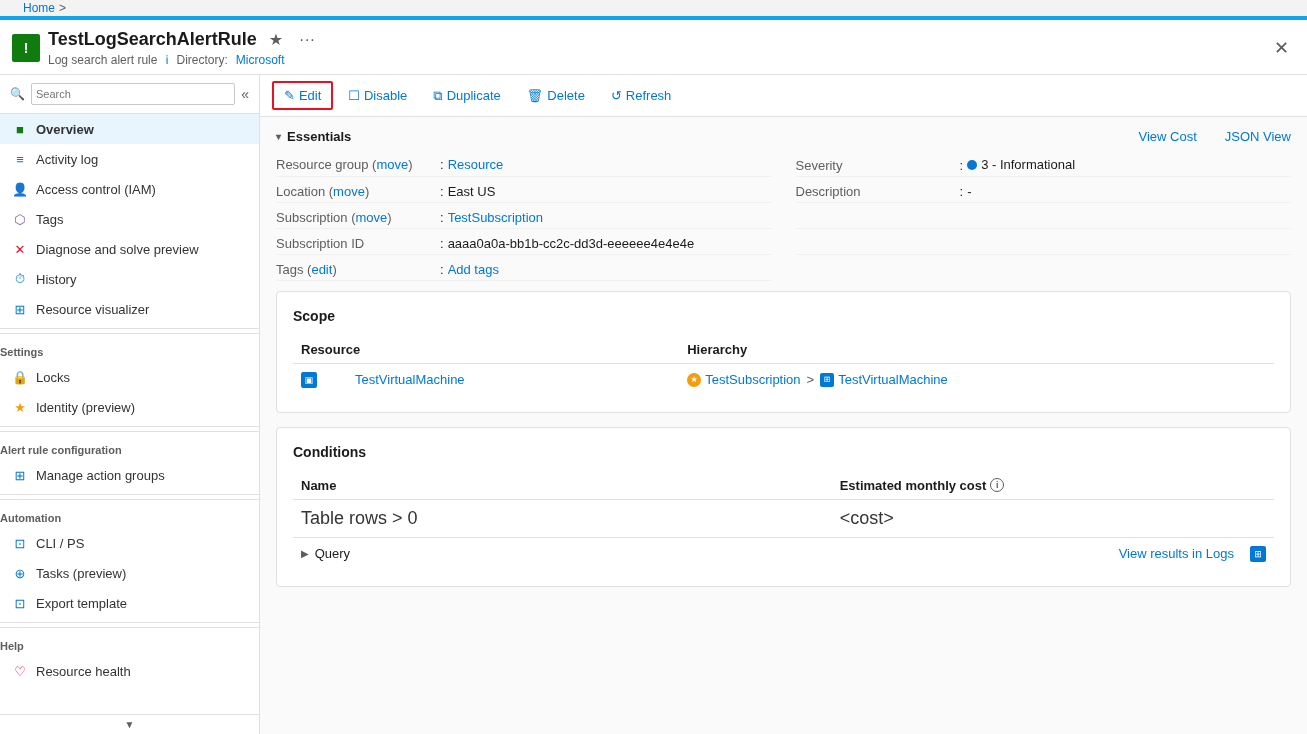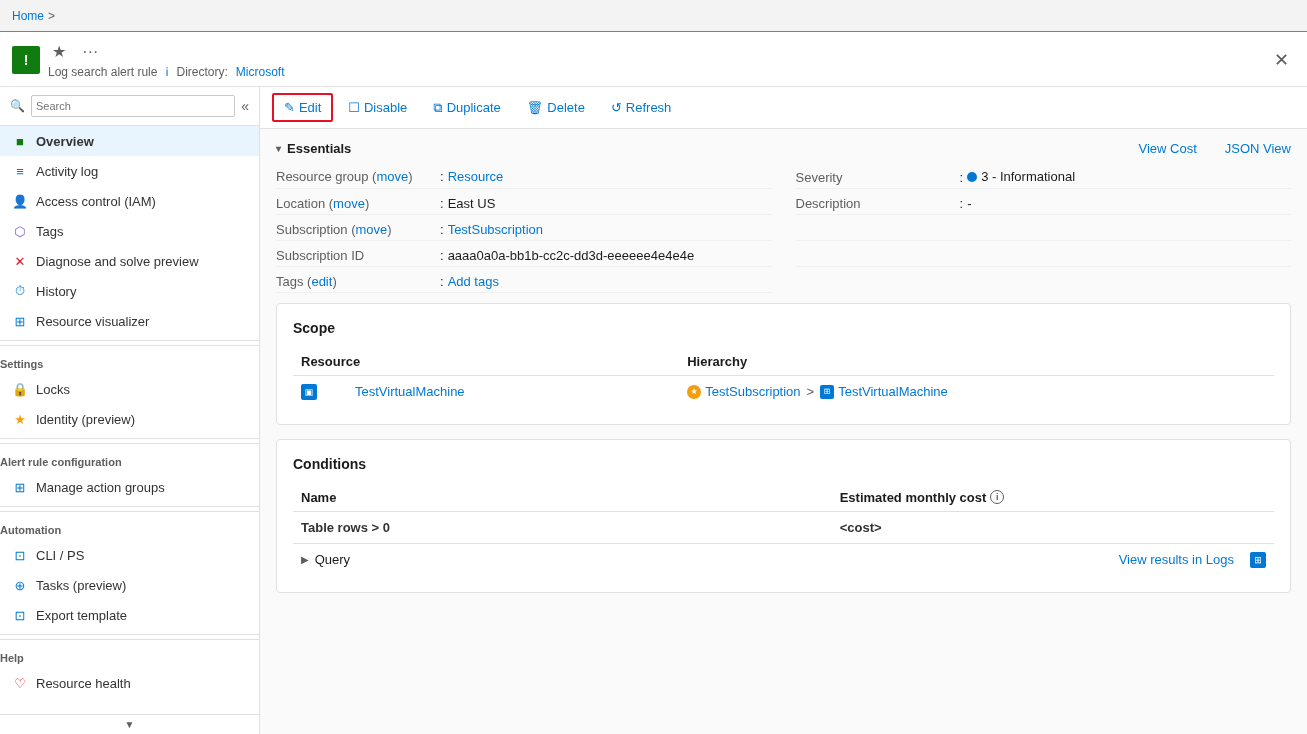--- a/index.html
+++ b/index.html
@@ -1,21 +1,21 @@
 <!DOCTYPE html>
 <html><head>
   <meta charset="utf-8">
   <style>
     * { box-sizing: border-box; margin: 0; padding: 0; }
     body { font-family: 'Segoe UI', Arial, sans-serif; font-size: 13px; color: #333; background: #f3f3f3; height: 734px; overflow: hidden; }
 
     .app-shell { display: flex; flex-direction: column; height: 734px; background: #fff; }
 
     
-    .breadcrumb-bar { height: 32px; background: #f3f3f3; display: flex; align-items: center; padding: 0 12px; font-size: 12px; color: #605e5c; border-bottom: 1px solid #0ea5e9; }
+    .breadcrumb-bar { height: 20px; background: #f3f3f3; display: flex; align-items: center; padding: 0 23px; font-size: 12px; color: #605e5c; border-bottom: 4px solid #0ea5e9; }
     .breadcrumb-bar a { color: #0078d4; text-decoration: none; }
     .breadcrumb-bar .sep { margin: 0 4px; color: #605e5c; }
 
     
     .resource-header { display: flex; align-items: center; padding: 8px 12px 6px; background: #fff; border-bottom: 1px solid #e0e0e0; position: relative; }
     .resource-icon { width: 28px; height: 28px; background: #107c10; border-radius: 2px; display: flex; align-items: center; justify-content: center; color: #fff; font-size: 14px; font-weight: bold; margin-right: 8px; flex-shrink: 0; }
     .resource-title-block { flex: 1; }
     .resource-title { font-size: 18px; font-weight: 600; color: #1b1b1b; line-height: 1.2; }
     .resource-subtitle { font-size: 12px; color: #605e5c; display: flex; align-items: center; gap: 8px; }
     .resource-subtitle .info-icon { color: #0078d4; font-size: 12px; }
@@ -80,21 +80,21 @@
     
     .scope-table { width: 100%; border-collapse: collapse; }
     .scope-table th { text-align: left; font-weight: 600; color: #1b1b1b; padding: 6px 8px; border-bottom: 1px solid #e0e0e0; font-size: 13px; }
     .scope-table td { padding: 8px 8px; font-size: 13px; vertical-align: middle; }
     .scope-table .resource-cell { display: flex; align-items: center; gap: 6px; }
     .scope-table .hierarchy-cell { display: flex; align-items: center; gap: 4px; }
 
     
     .conditions-table { width: 100%; border-collapse: collapse; }
     .conditions-table th { text-align: left; font-weight: 600; color: #1b1b1b; padding: 6px 8px; border-bottom: 1px solid #e0e0e0; font-size: 13px; }
-    .conditions-table td { padding: 8px 8px; font-size: 13px; vertical-align: middle; font-weight: bold; }
+    .conditions-table td { padding: 8px 8px; font-size: 18px; vertical-align: middle; }
     .conditions-table .name-col { min-width: 220px; }
     .conditions-table .cost-col { color: #1b1b1b; margin-left: 12px; }
     .cost-header { display: flex; align-items: center; gap: 4px; }
     .info-circle { width: 14px; height: 14px; border-radius: 50%; border: 1px solid #605e5c; display: inline-flex; align-items: center; justify-content: center; font-size: 9px; color: #605e5c; cursor: pointer; }
 
     .query-row { display: flex; align-items: center; justify-content: space-between; padding: 8px; border-top: 1px solid #e0e0e0; }
     .query-expand { display: flex; align-items: center; gap: 6px; color: #1b1b1b; cursor: pointer; font-size: 13px; }
     .query-expand .chevron { color: #605e5c; font-size: 10px; }
     .view-logs-link { color: #0078d4; text-decoration: none; font-size: 13px; display: flex; align-items: center; gap: 16px; }
 
@@ -126,20 +126,21 @@
 
   <div class="breadcrumb-bar">
     <a href="#">Home</a>
     <span class="sep">&gt;</span>
   </div>
 
   <div class="resource-header">
     <div class="resource-icon">!</div>
     <div class="resource-title-block">
       <div style="display:flex;align-items:center;gap:8px;">
+        <span class="resource-title">TestLogSearchAlertRule</span>
         <button class="header-icon-btn" title="Favorite">★</button>
         <button class="header-icon-btn" title="More">···</button>
       </div>
       <div class="resource-subtitle">
         <span>Log search alert rule</span>
         <span class="info-icon">ℹ</span>
         <span>Directory:</span>
         <span class="dir">Microsoft</span>
       </div>
     </div>

